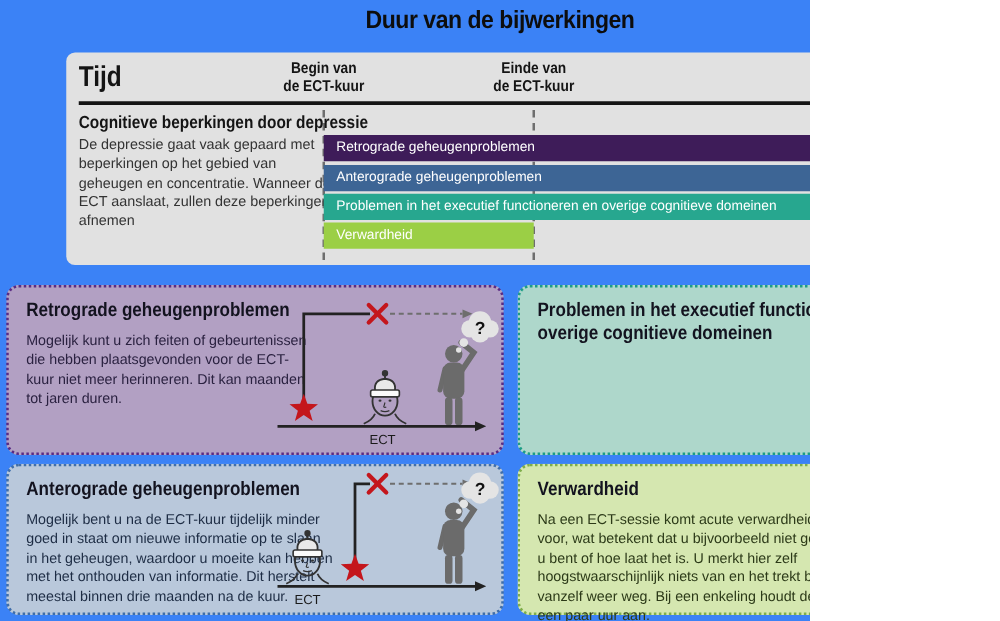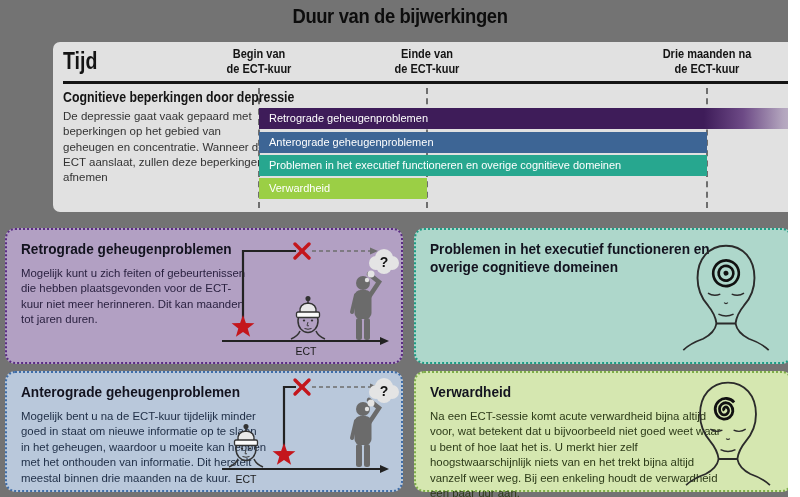--- a/index.html
+++ b/index.html
@@ -1,16 +1,16 @@
 <!DOCTYPE html>
 <html><head>
 <meta charset="utf-8">
 <style>
   html,body{margin:0;padding:0;background:#fff;}
-  .stage{position:relative;width:788px;height:497px;background:#737373;
+  .stage{position:relative;width:648px;height:497px;background:#3b82f6;
          font-family:"Liberation Sans",sans-serif;overflow:hidden;}
 
   
   .main-title{position:absolute;top:5px;left:0;width:800px;text-align:center;
               font-size:20px;font-weight:bold;color:#0d0d0d;letter-spacing:-.4px;
               transform:scaleX(.92);}
 
   
   .panel{position:absolute;left:8px;top:42px;width:784px;height:170px;
          background:#e1e1e1;border-radius:7px;margin-left:45px;}

